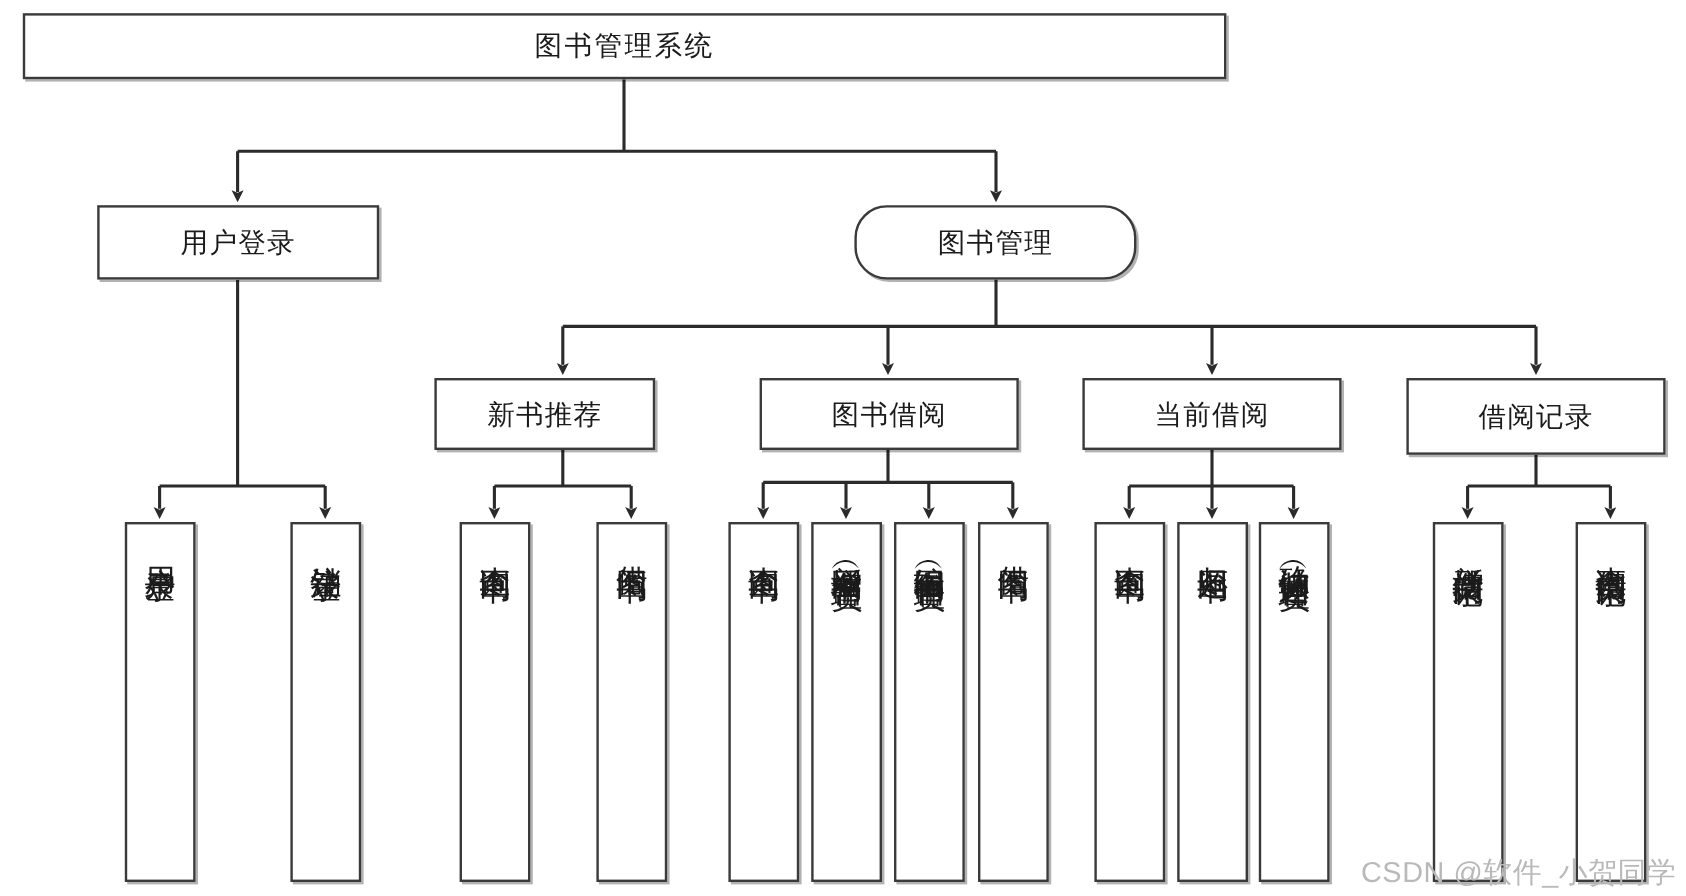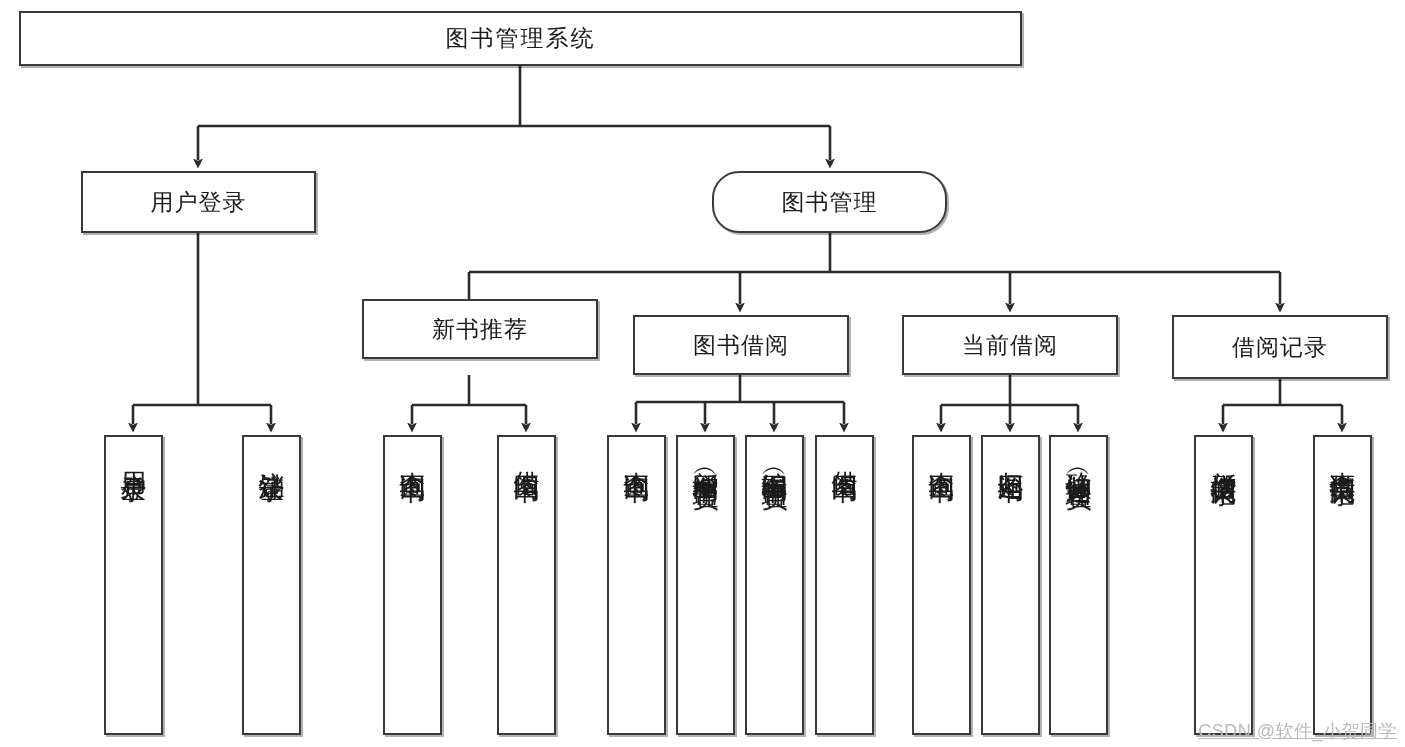--- a/index.html
+++ b/index.html
@@ -42,25 +42,24 @@
     font-size:26px;
     line-height:1.04;
     letter-spacing:2px;
     white-space:nowrap;
     height:auto;
   }
   .watermark{
     position:absolute;
     right:8px;
     bottom:4px;
-    font-size:18px;
+    font-size:24px;
     color:#b9b9b9;
     letter-spacing:0.5px;
     white-space:nowrap;
-    text-decoration:underline;
   }
 </style>
 </head>
 <body>
 
 <div id="canvas">
 
   <svg class="edges" viewBox="0 0 1405 747">
     <defs>
       <marker id="arrow" markerWidth="12" markerHeight="12" refX="1.5" refY="5" orient="auto" markerUnits="userSpaceOnUse">
@@ -115,21 +114,21 @@
     <span class="label">图书管理系统</span>
   </div>
 
   <div class="node h" style="left:81px;top:171px;width:235px;height:62px;">
     <span class="label">用户登录</span>
   </div>
   <div class="node h" style="left:712px;top:171px;width:235px;height:62px;border-radius:27px;">
     <span class="label">图书管理</span>
   </div>
 
-  <div class="node h" style="left:362px;top:299px;width:236px;height:60px;">
+  <div class="node h" style="left:362px;top:315px;width:184px;height:60px;">
     <span class="label">新书推荐</span>
   </div>
   <div class="node h" style="left:902px;top:315px;width:216px;height:60px;">
     <span class="label">当前借阅</span>
   </div>
   <div class="node h" style="left:633px;top:315px;width:216px;height:60px;">
     <span class="label">图书借阅</span>
   </div>
   <div class="node h" style="left:1172px;top:315px;width:216px;height:64px;">
     <span class="label">借阅记录</span>

